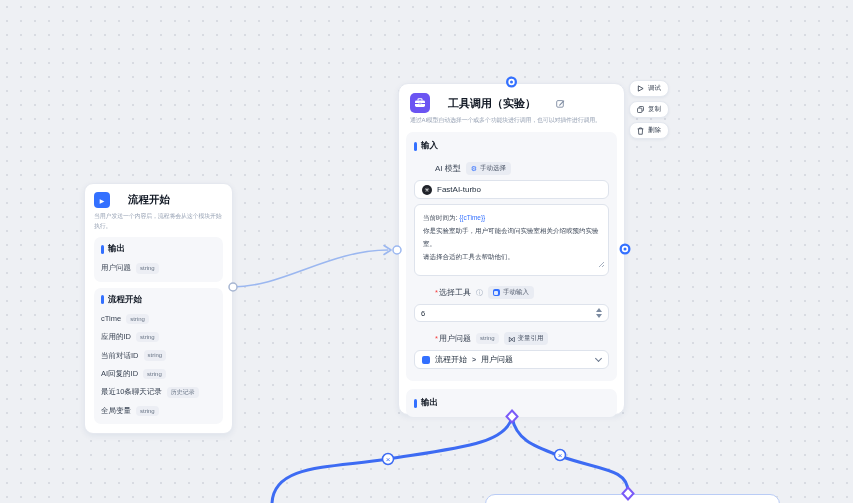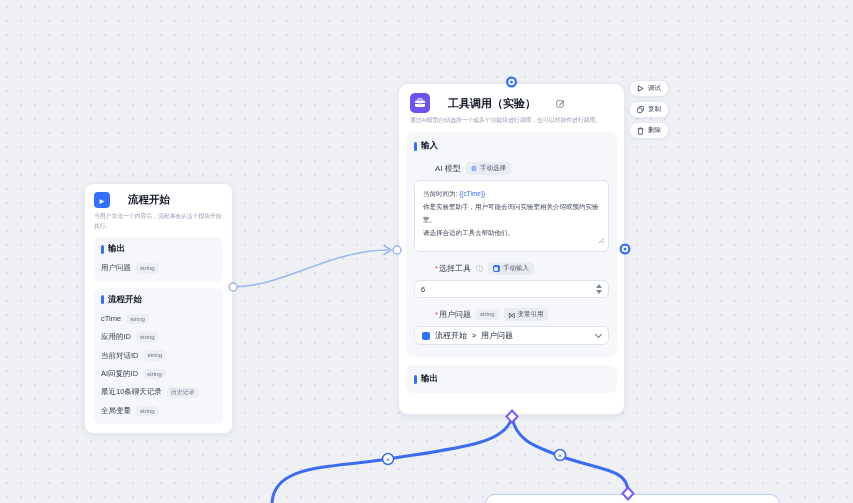--- a/index.html
+++ b/index.html
@@ -196,20 +196,24 @@
         <div class="sec-title">输入</div>
       </div>
 
       <div class="field-row frow">
         <span class="field-label">AI 模型</span>
         <span class="badge">
           <span class="gear">⚙</span>
           <span>手动选择</span>
         </span>
       </div>
+      <div class="input-like winput" id="model-select">
+        <span class="model-logo">✳</span>
+        <span class="select-value">FastAI-turbo</span>
+      </div>
 
       <div id="prompt-area">
         <div><span>当前时间为: </span><span class="var-token">{{cTime}}</span></div>
         <div>你是实验室助手，用户可能会询问实验室相关介绍或预约实验室。</div>
         <div>请选择合适的工具去帮助他们。</div>
         <span class="resize-handle">
           <svg width="7" height="7" viewBox="0 0 7 7">
             <path d="M6 1 L1 6 M6 4 L4 6" stroke="#9aa6b8" stroke-width="0.9" fill="none"></path>
           </svg>
         </span>

